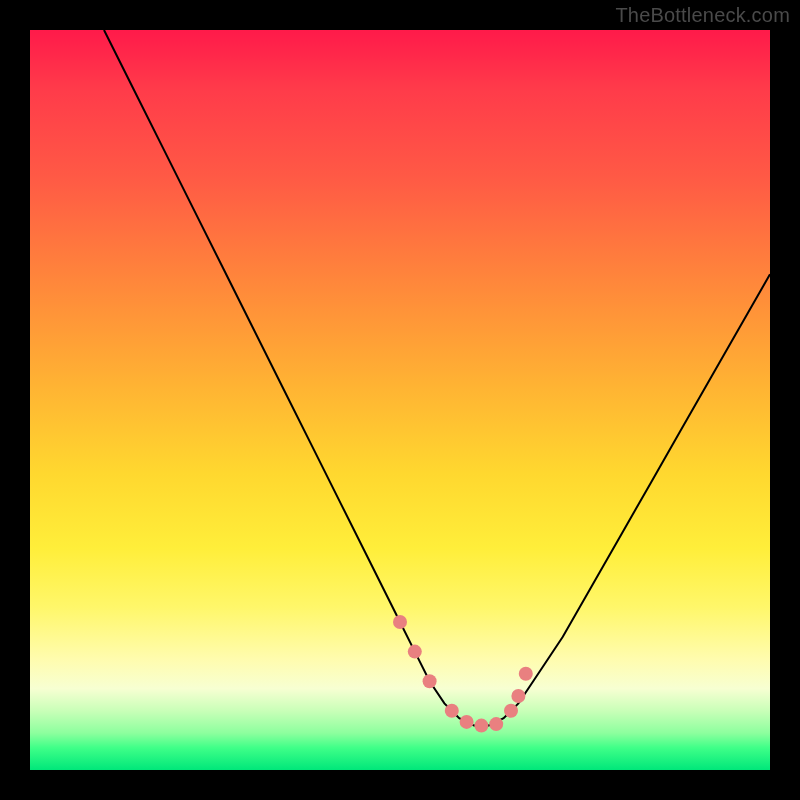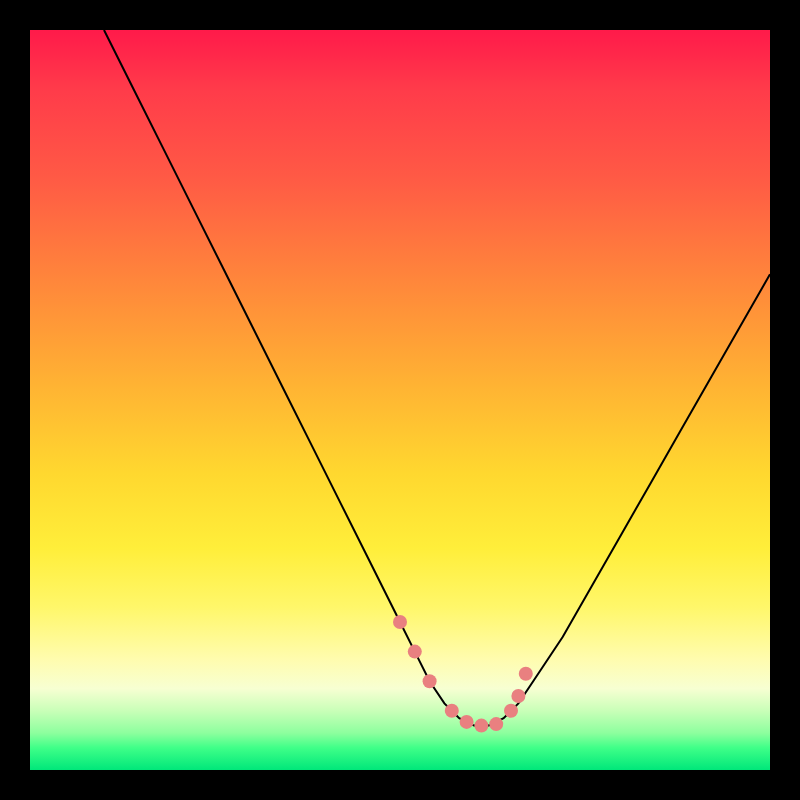--- a/index.html
+++ b/index.html
@@ -88,13 +88,14 @@
           <circle cx="436.6" cy="691.9" r="7" class="dot" style="fill: rgb(233, 128, 128);"></circle>
           <circle cx="451.4" cy="695.6" r="7" class="dot" style="fill: rgb(233, 128, 128);"></circle>
           <circle cx="466.2" cy="694.1" r="7" class="dot" style="fill: rgb(233, 128, 128);"></circle>
           <circle cx="481.0" cy="680.8" r="7" class="dot" style="fill: rgb(233, 128, 128);"></circle>
           <circle cx="488.4" cy="666.0" r="7" class="dot" style="fill: rgb(233, 128, 128);"></circle>
           <circle cx="495.8" cy="643.8" r="7" class="dot" style="fill: rgb(233, 128, 128);"></circle>
         </g>
     </svg>
   </div>
 
+  <div class="watermark">TheBottleneck.com</div>
 </div>
 
 </body></html>

